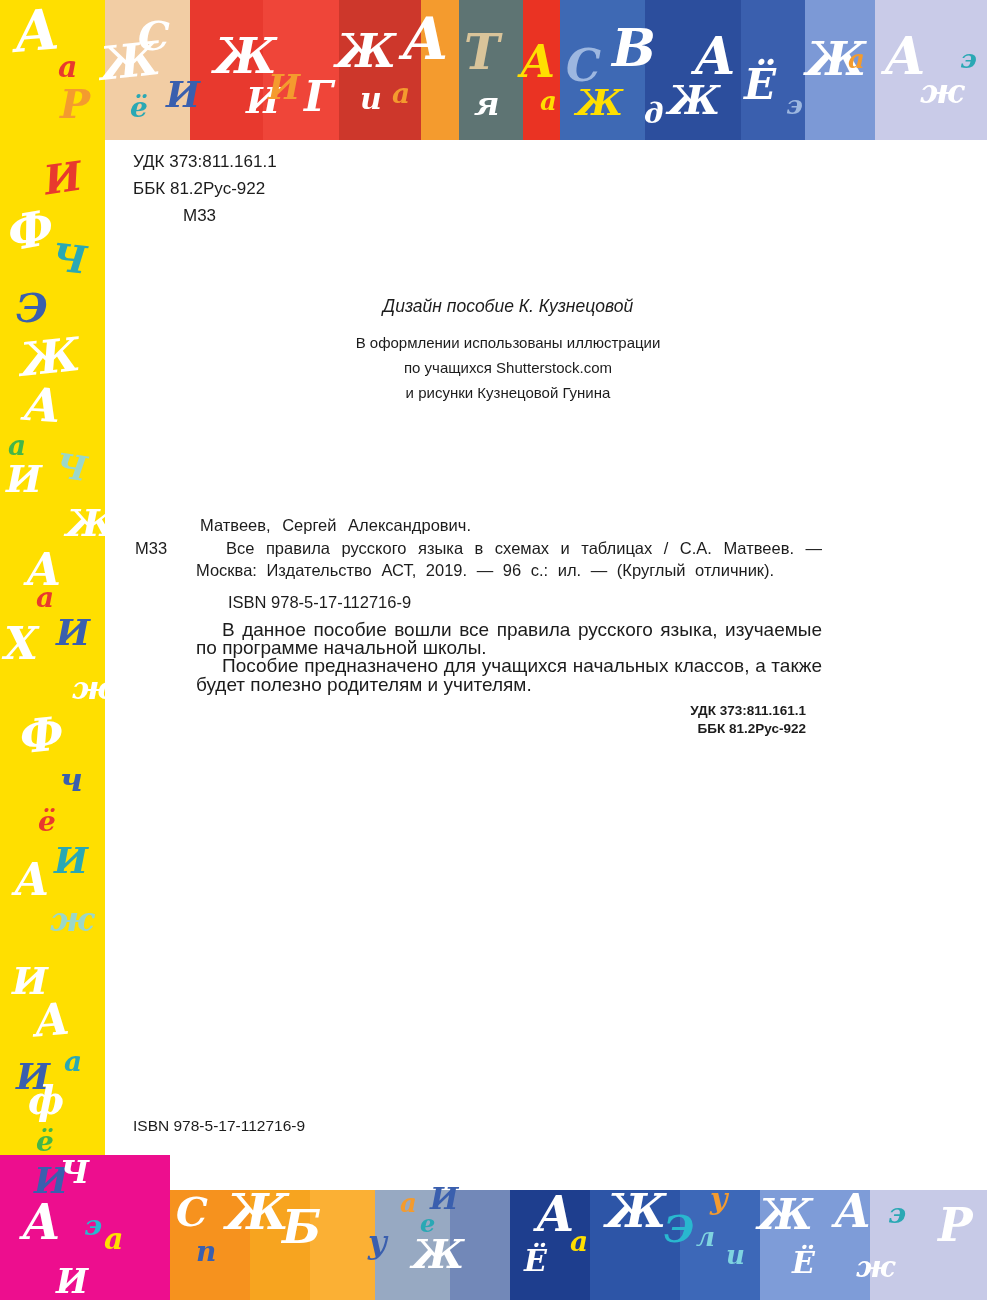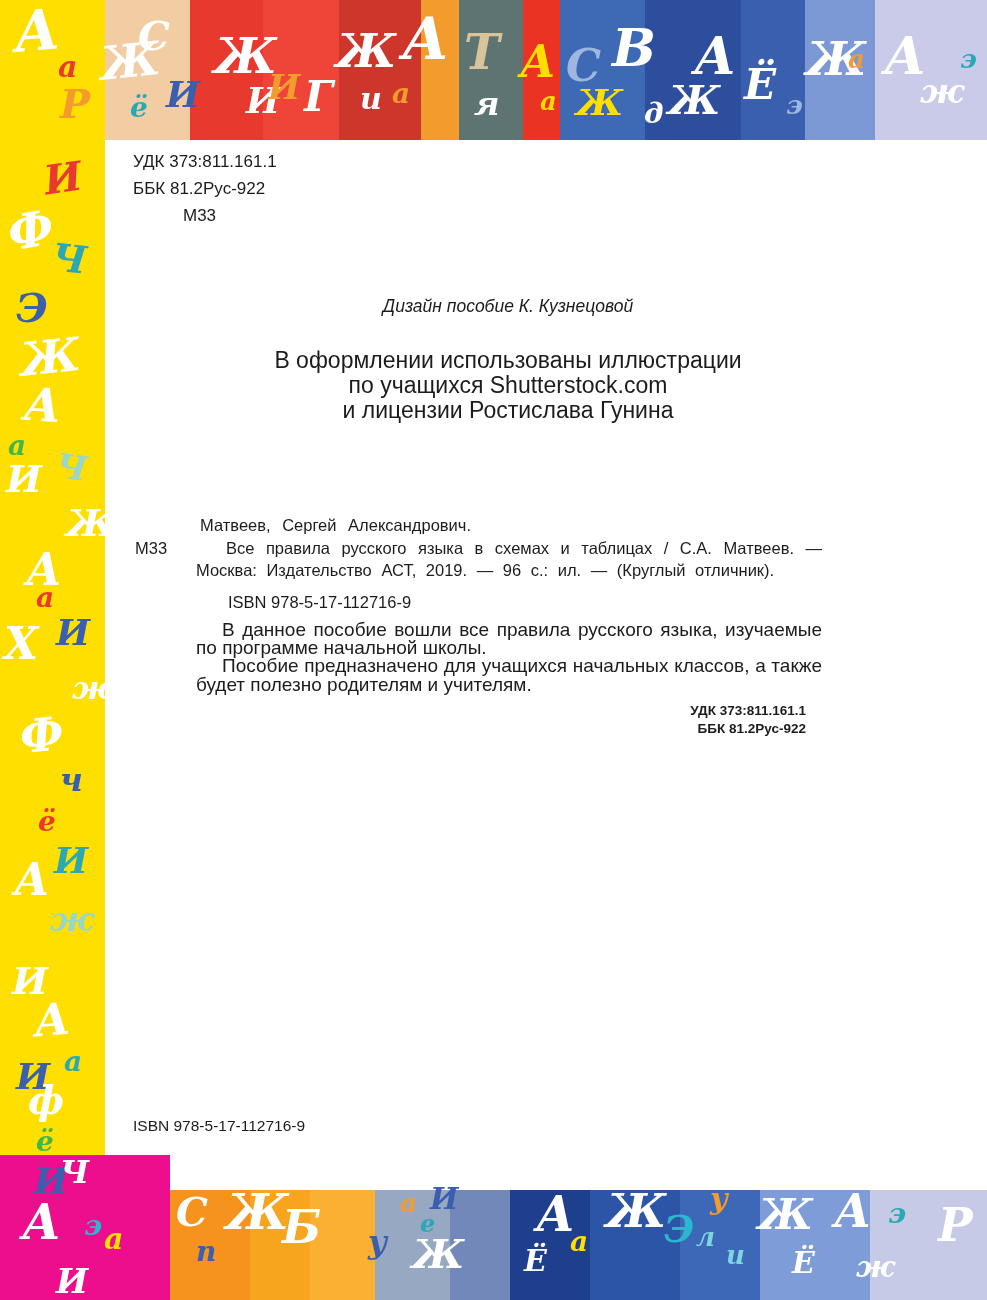--- a/index.html
+++ b/index.html
@@ -17,21 +17,21 @@
   .decor-layer{position:absolute;left:0;top:0;width:987px;height:1300px;pointer-events:none;}
   .decor-letter{
     position:absolute;font-family:"DejaVu Serif","Liberation Serif",serif;
     font-style:italic;font-weight:bold;line-height:1;white-space:pre;
   }
   
   .udk-block{position:absolute;left:133px;top:148px;font-size:17px;line-height:27px;}
   .m33-top{padding-left:50px;}
   .centered-col{position:absolute;left:196px;width:624px;text-align:center;}
   .design-credit{top:296px;font-style:italic;font-size:17.5px;}
-  .illu-credit{top:348px;font-size:23px;line-height:25px;}
+  .illu-credit{top:330px;font-size:15px;line-height:25px;}
   .m33-label{position:absolute;left:135px;top:539px;font-size:16.5px;}
   .bib{position:absolute;left:196px;top:514px;width:626px;font-size:16.5px;line-height:22.5px;}
   .author{font-weight:normal;word-spacing:7px;padding-left:4px;}
   .bib-desc{text-align:justify;text-indent:30px;word-spacing:5px;margin:0;}
   .isbn-line{padding-left:32px;margin-top:9px;}
   .annot{font-size:19px;line-height:18.2px;text-align:justify;text-indent:26px;margin:0;}
   .annot-first{margin-top:8px;}
   .udk-right{text-align:right;font-weight:bold;font-size:13.5px;line-height:18px;padding-right:16px;margin-top:8px;}
   .copyright{position:absolute;left:558px;top:1090px;font-size:15.5px;line-height:25px;}
   .isbn-bottom{position:absolute;left:133px;top:1117px;font-size:15.5px;}
@@ -163,21 +163,21 @@
   <div class="udk-block">
     <div>УДК 373:811.161.1</div>
     <div>ББК 81.2Рус-922</div>
     <div class="m33-top">М33</div>
   </div>
 
   <div class="centered-col design-credit">Дизайн пособие К. Кузнецовой</div>
   <div class="centered-col illu-credit">
     <div>В оформлении использованы иллюстрации</div>
     <div>по учащихся Shutterstock.com</div>
-    <div>и лицензии Ростислава Гунина</div>
+    <div>и рисунки Кузнецовой Гунина</div>
   </div>
 
   <div class="m33-label">М33</div>
   <div class="bib">
     <div class="author">Матвеев, Сергей Александрович.</div>
     <p class="bib-desc">Все правила русского языка в схемах и таблицах / С.А. Матвеев. — Москва: Издательство АСТ, 2019. — 96 с.: ил. — (Круглый отличник).</p>
     <div class="isbn-line">ISBN 978-5-17-112716-9</div>
     <p class="annot annot-first">В данное пособие вошли все правила русского языка, изучаемые по программе начальной школы.</p>
     <p class="annot">Пособие предназначено для учащихся начальных классов, а также будет полезно родителям и учителям.</p>
     <div class="udk-right">

